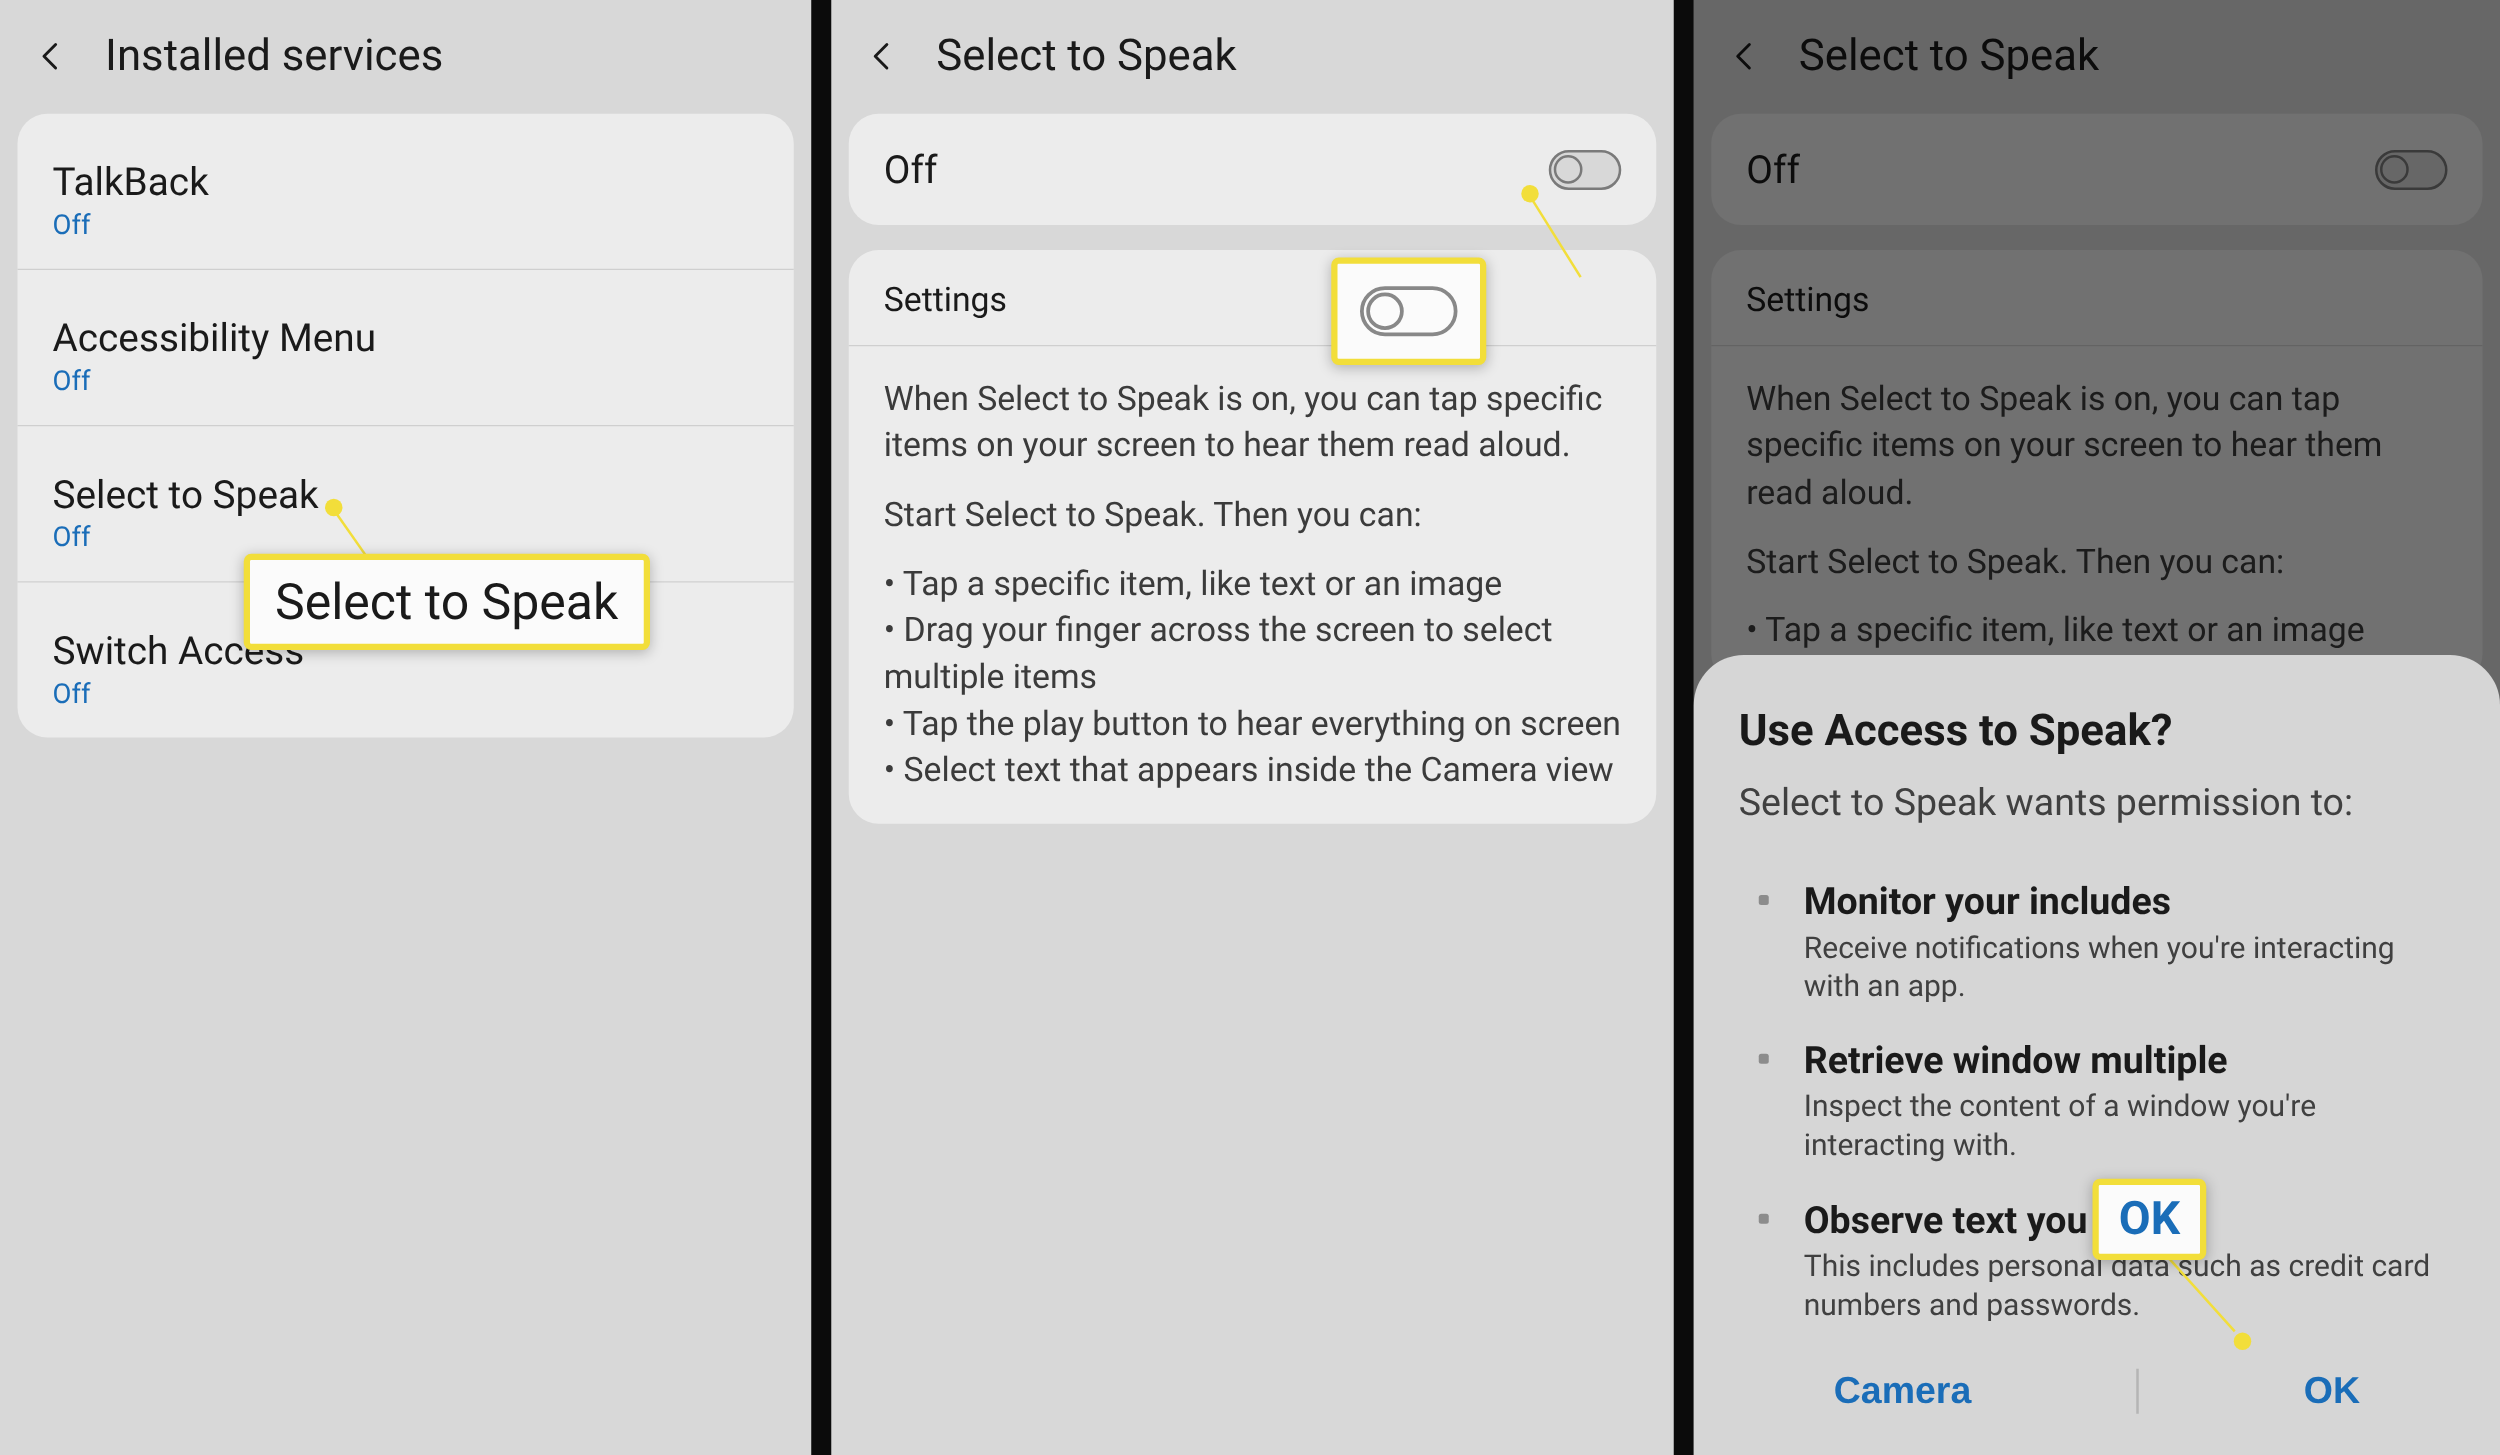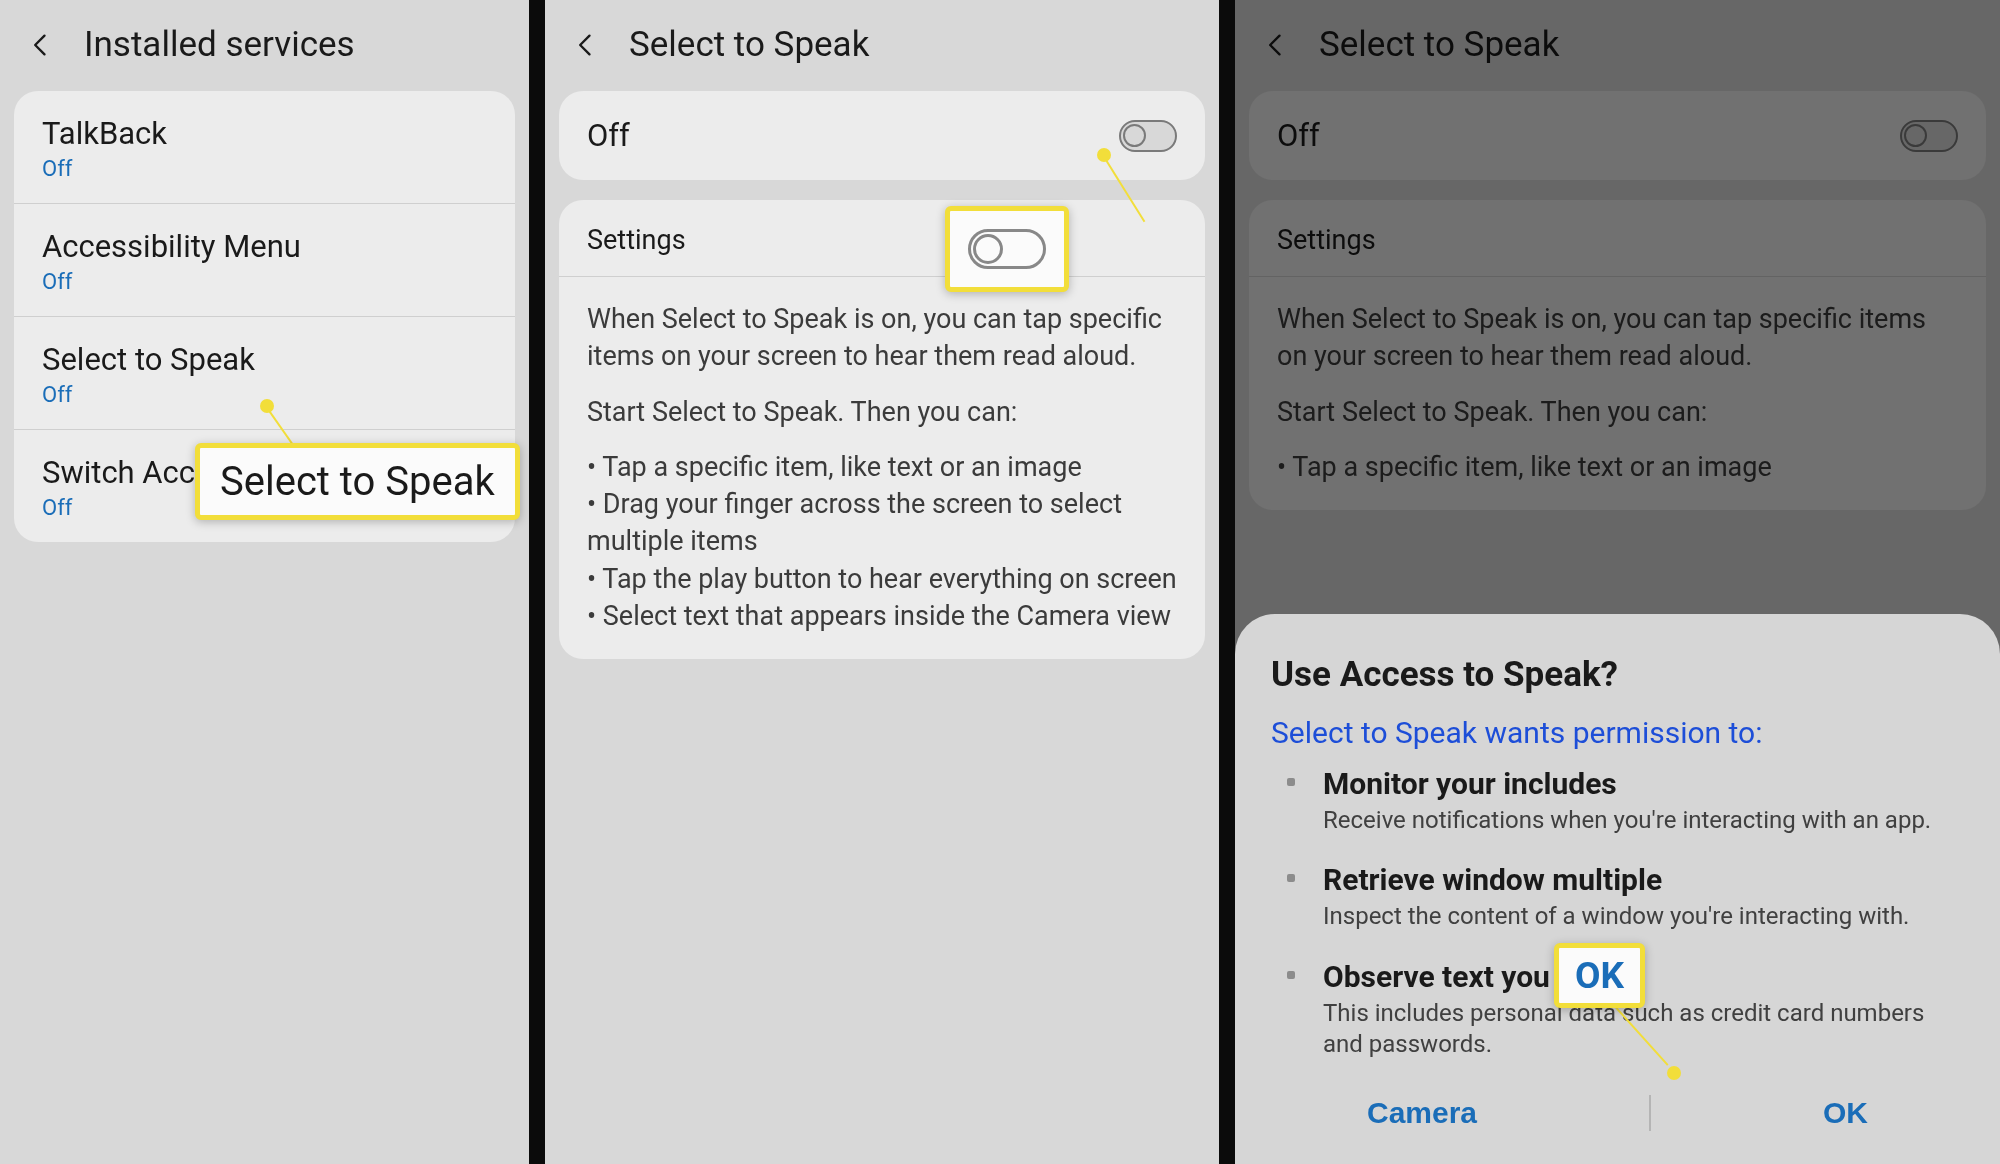--- a/index.html
+++ b/index.html
@@ -9,21 +9,21 @@
     width: 2000px;
     height: 1164px;
     display: flex;
     overflow: hidden;
   }
   .phone {
     position: relative;
     height: 1164px;
     background: #d8d8d8;
   }
-  .phone1 { width: 529px; }
+  .phone1 { width: 649px; }
   .phone2 { width: 674px; }
   .phone3 { width: 679px; flex: 1; }
   .sep {
     width: 16px;
     background: #0b0b0b;
   }
   .header {
     display: flex;
     align-items: center;
     padding: 24px 20px 26px 24px;
@@ -41,21 +41,21 @@
     font-size: 35px;
     color: #1a1a1a;
     font-weight: 400;
   }
   .card {
     background: #ececec;
     border-radius: 24px;
     margin: 0 14px 20px 14px;
   }
   .row {
-    padding: 24px 28px 22px 28px;
+    padding: 36px 28px 22px 28px;
     border-bottom: 1px solid #cfcfcf;
   }
   .row:last-child { border-bottom: none; }
   .row-title {
     font-size: 31px;
     color: #1a1a1a;
     font-weight: 400;
   }
   .row-sub {
     font-size: 22px;
@@ -161,22 +161,22 @@
     z-index: 20;
   }
   .dialog-title {
     font-size: 35px;
     font-weight: 700;
     color: #1a1a1a;
     margin-bottom: 20px;
   }
   .dialog-sub {
     font-size: 30px;
-    color: #1d4ed8;
-    margin-bottom: 16px;
+    color: #404040;
+    margin-bottom: 44px;
   }
   .perm-list { list-style: none; padding: 0 0 0 12px; }
   .perm-item {
     position: relative;
     padding-left: 40px;
     margin-bottom: 26px;
   }
   .perm-bullet {
     position: absolute;
     left: 4px;

